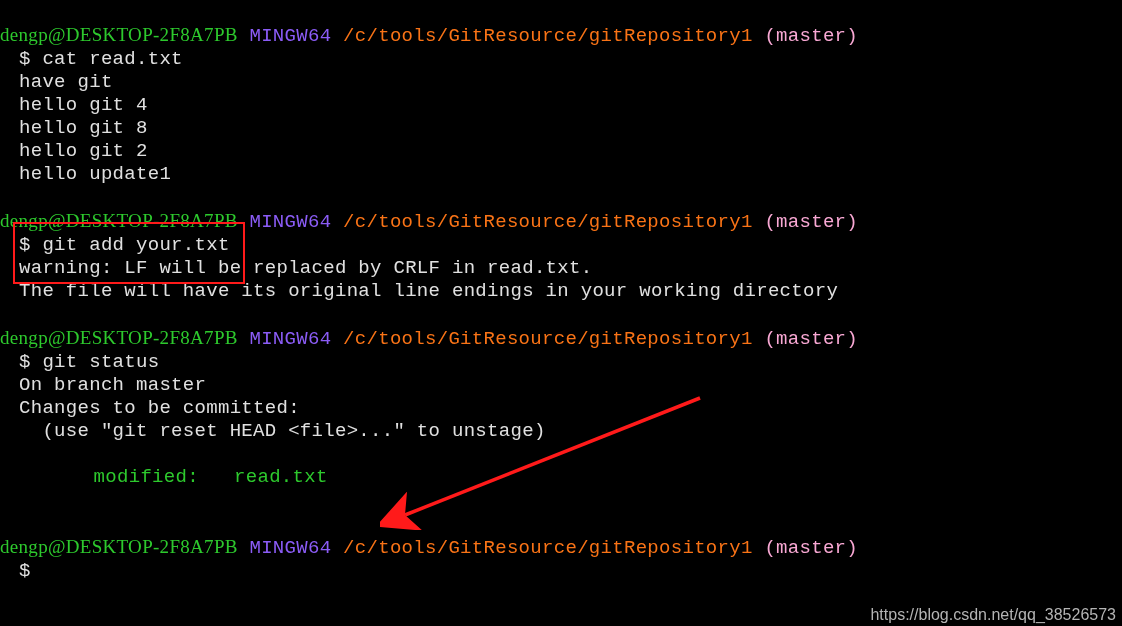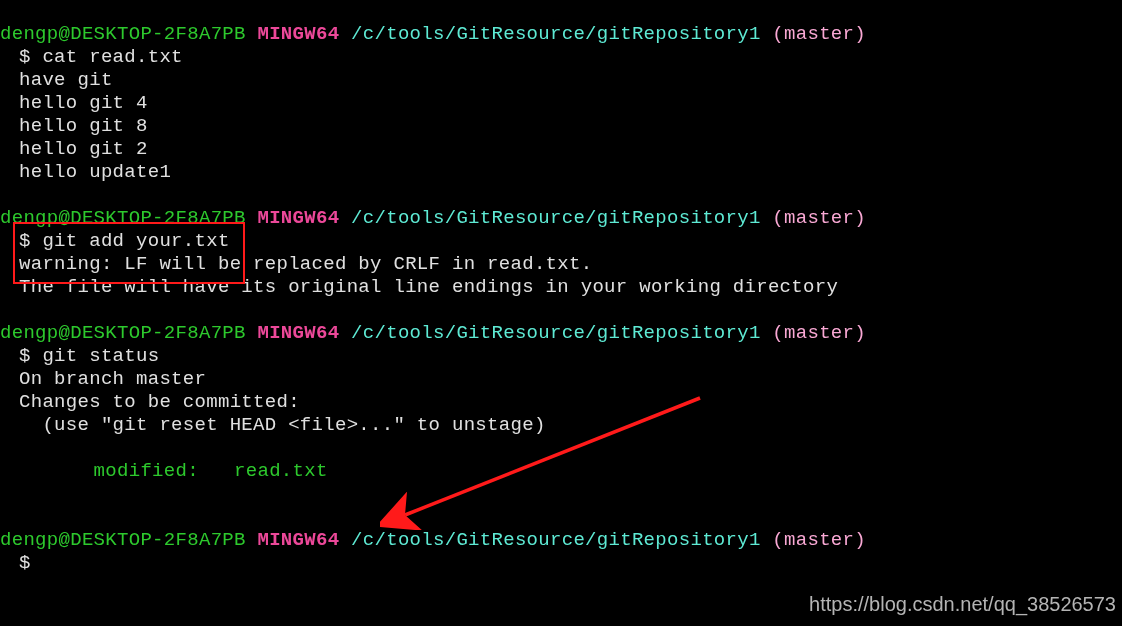--- a/index.html
+++ b/index.html
@@ -13,37 +13,37 @@
     width: 1122px;
     height: 626px;
     overflow: hidden;
     position: relative;
   }
   .terminal {
     padding: 0;
     white-space: pre;
     letter-spacing: 0.3px;
   }
-  .user { color: #2dc92d; }
-  .mingw { color: #ec4899; font-weight: bold; }
-  .path { color: #5eead4; }
+  .user { color: #2dc92d; font-family: Liberation Serif, serif; }
+  .mingw { color: #8b5cf6; }
+  .path { color: #f97316; }
   .branch { color: #f9a8d4; }
   .white { color: #e0e0e0; margin-left: 19px; }
   .green-text { color: #2dc92d; margin-top: 28px; }
   .red-box {
     position: absolute;
     border: 2px solid #ff1a1a;
     box-sizing: border-box;
     pointer-events: none;
   }
   .watermark {
     position: absolute;
     right: 6px;
-    bottom: 10px;
-    font-size: 20px;
+    bottom: 0;
+    font-size: 16px;
     color: #b4b4b4;
     font-family: Arial, sans-serif;
     letter-spacing: 0;
   }
   svg.arrow {
     position: absolute;
     pointer-events: none;
   }
 </style>
 </head>

